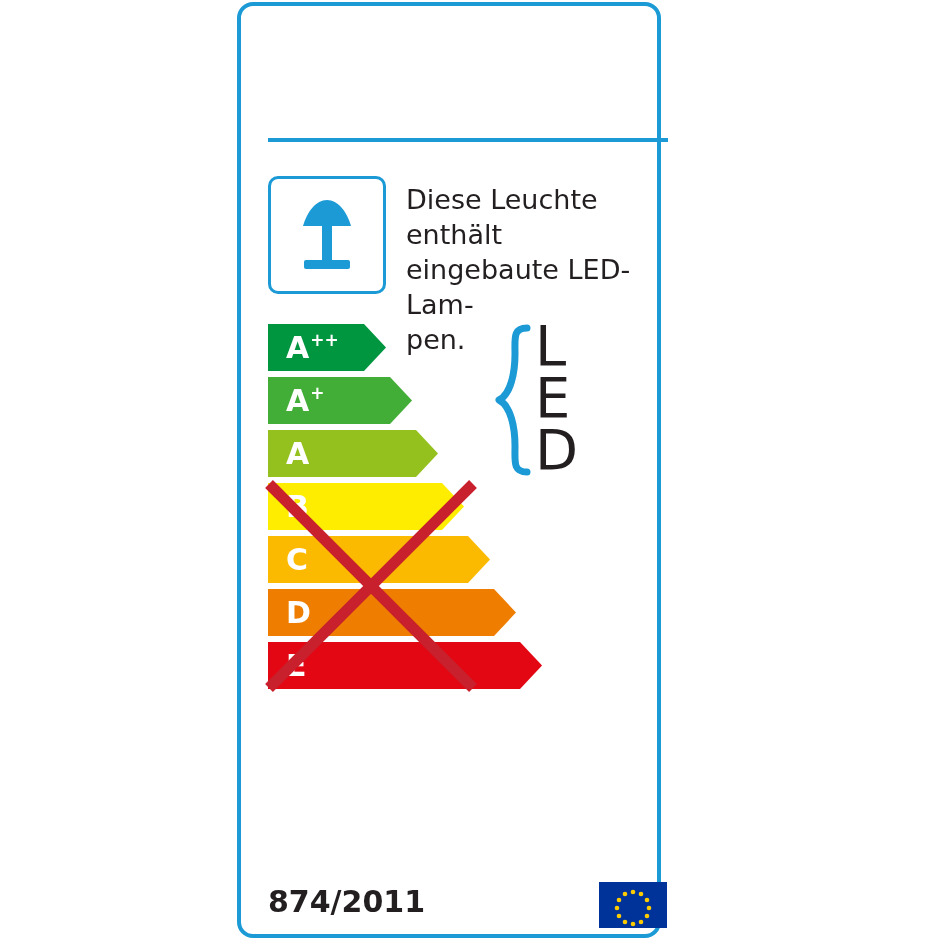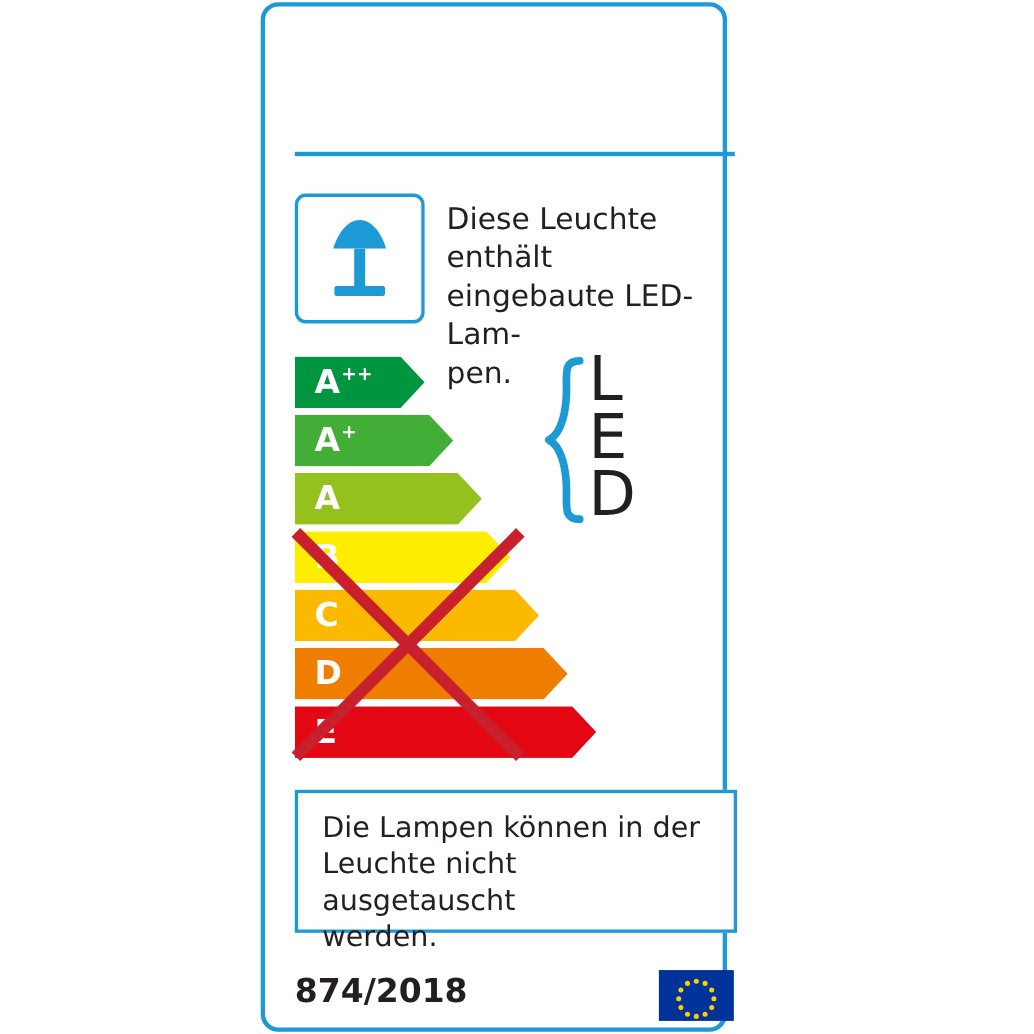--- a/index.html
+++ b/index.html
@@ -252,27 +252,22 @@
       <path d="M34 4 C20 4 22 14 22 30 C22 48 18 70 6 76 C18 82 22 104 22 122 C22 138 20 148 34 148" fill="none" stroke="#1b9ad6" stroke-width="7" stroke-linecap="round" stroke-linejoin="round"></path>
     </svg>
     <div id="led-letters">L<br>E<br>D</div>
   </div>
 
   <svg id="cross" viewBox="0 0 220 220">
     <line x1="8" y1="8" x2="212" y2="212" stroke="#c8202c" stroke-width="11"></line>
     <line x1="212" y1="8" x2="8" y2="212" stroke="#c8202c" stroke-width="11"></line>
   </svg>
 
-  <div id="note-box">
-    <div id="note-text">Die Lampen können in der
-Leuchte nicht ausgetauscht
-werden.</div>
-  </div>
-
-  <div id="regulation">874/2018</div>
+
+  <div id="regulation">874/2011</div>
   <div id="eu-flag">
     <svg width="68" height="46" viewBox="0 0 68 46">
       <rect x="0" y="0" width="68" height="46" fill="#003399"></rect>
       <g fill="#ffcc00">
         <circle cx="34" cy="10" r="2.3"></circle>
         <circle cx="42" cy="12" r="2.3"></circle>
         <circle cx="48" cy="18" r="2.3"></circle>
         <circle cx="50" cy="26" r="2.3"></circle>
         <circle cx="48" cy="34" r="2.3"></circle>
         <circle cx="42" cy="40" r="2.3"></circle>

